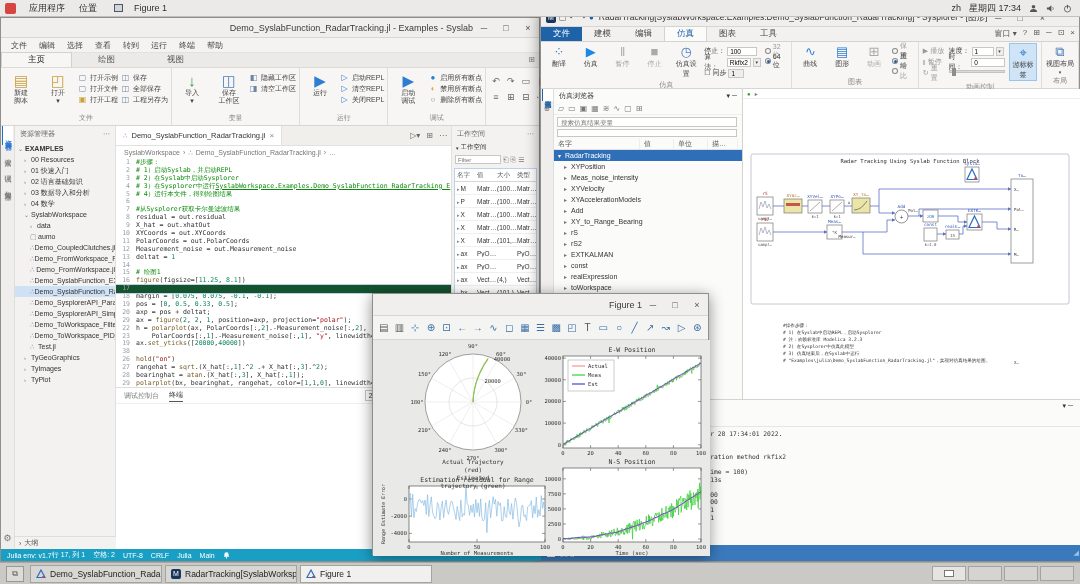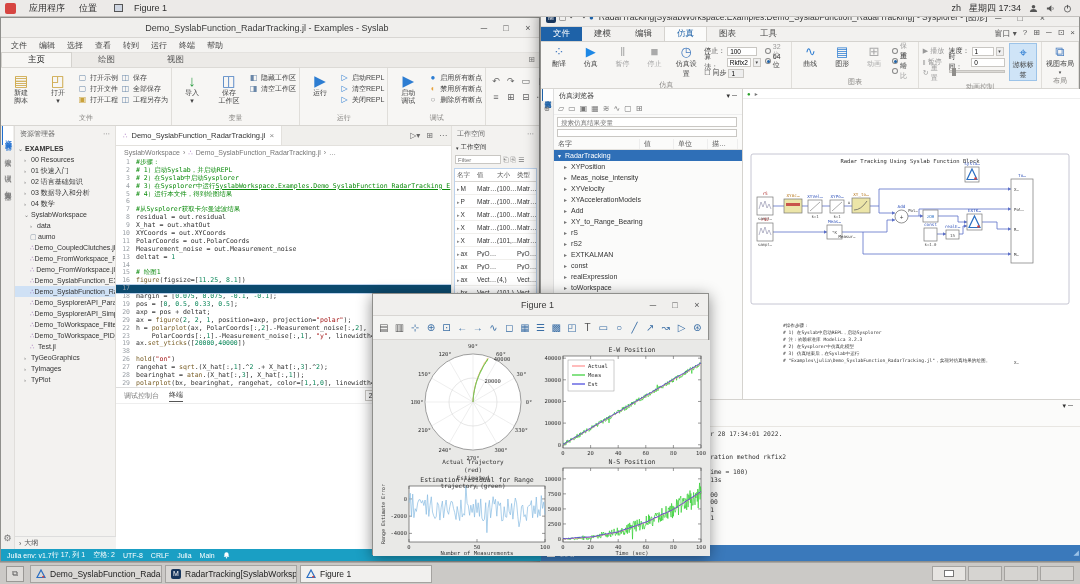--- a/index.html
+++ b/index.html
@@ -18,21 +18,21 @@
 #taskbar .switcher{width:18px;height:16px;margin:0 6px;border:1px solid #9a9895;background:#dddbd8;display:flex;align-items:center;justify-content:center;font-size:8px;color:#555}
 .taskbtn{height:18px;width:132px;margin-right:3px;border:1px solid #a5a3a0;background:#d9d7d4;display:flex;align-items:center;gap:4px;padding:0 5px;overflow:hidden;white-space:nowrap;color:#222}
 .taskbtn.active{background:#f1f0ee}
 .taskbtn .ticon{flex:0 0 auto;display:flex}
 #wsswitch{margin-left:auto;display:flex;gap:2px;padding-right:6px}
 #wsswitch .wsb{width:34px;height:15px;border:1px solid #a5a3a0;background:#d6d4d1;display:flex;align-items:center;justify-content:center}
 #wsswitch .wsb.cur{background:#e6e4e1}
 #wsswitch .wsb span{display:block;width:10px;height:7px;border:1px solid #777;background:#fff}
 
 .titlebar{height:20px;display:flex;align-items:center;background:#f0efed;border-bottom:1px solid #d8d6d3;font-size:9px;color:#3a3a3a}
-.titlebar .t{flex:1;text-align:center;overflow:hidden;white-space:nowrap}
+.titlebar .t{flex:1;text-align:right;overflow:hidden;white-space:nowrap}
 .wc{display:flex;height:100%}
 .wc span{width:22px;display:flex;align-items:center;justify-content:center;font-size:9px;color:#555}
 
 #syslab{left:0;top:17px;width:540px;height:545px;background:#f4f3f1}
 #sl-menubar{height:15px;display:flex;align-items:center;font-size:8px;color:#444;border-bottom:1px solid #e4e2df;padding-left:4px}
 #sl-menubar span{padding:0 6px}
 #sl-rtabs{height:15px;display:flex;align-items:flex-end;font-size:8.5px;background:#eceae7;border-bottom:1px solid #dcdad6;position:relative}
 #sl-rtabs .rt{padding:1px 26px;color:#555}
 #sl-rtabs .rt.on{background:#f7f6f4;color:#222;border:1px solid #d4d2ce;border-bottom:none}
 #sl-rtabs .corner{position:absolute;right:4px;top:2px;font-size:8px;color:#777}
@@ -64,21 +64,21 @@
 #sl-outline{position:absolute;left:14px;bottom:12px;width:101px;height:13px;border-top:1px solid #ddd;display:flex;align-items:center;font-size:7px;color:#555;background:#f3f2f0;padding-left:4px;gap:3px}
 #sl-editor{position:absolute;left:115px;top:108px;width:337px;bottom:12px;background:#fff;overflow:hidden}
 #sl-tabbar{height:20px;display:flex;align-items:center;background:#f0efec;border-bottom:1px solid #e3e1dd;font-size:7.5px}
 .etab{height:100%;display:flex;align-items:center;gap:4px;background:#fff;border-right:1px solid #e3e1dd;padding:0 7px;color:#333}
 .etab .x{color:#888;font-size:8px}
 .tabacts{margin-left:auto;display:flex;gap:6px;padding-right:6px;color:#666;font-size:8px}
 #sl-bc{height:13px;display:flex;align-items:center;font-size:7px;color:#777;gap:3px;padding-left:8px;background:#fff}
 #sl-code{position:absolute;left:0;top:33px;width:337px;height:230px;font-family:"DejaVu Sans Mono","Liberation Mono",monospace;font-size:6.5px;line-height:7.9px;overflow:hidden;background:#fff}
 .cl{display:flex;height:7.9px;white-space:pre}
 .cl .ln{width:20px;text-align:right;color:#9aa0a6;padding-right:6px;flex:0 0 auto}
-.cl.cur{background:#0c4a6e;outline:1px solid #bcd2ec}
+.cl.cur{background:#14532d;outline:1px solid #bcd2ec}
 .tok-com{color:#0a8a0a}.tok-str{color:#a31515}.tok-num{color:#098658}.tok-fn{color:#795e26}.tok-link{text-decoration:underline;color:#0a8a0a}
 #sl-term{position:absolute;left:0;bottom:0;width:337px;height:162px;border-top:1px solid #ddd;background:#fff}
 #sl-term .ttabs{height:16px;display:flex;align-items:center;font-size:7px;color:#777;gap:10px;padding-left:8px;border-bottom:1px solid #eee}
 #sl-term .ttabs .on{color:#333;border-bottom:1px solid #555;padding-bottom:1px}
 #sl-term .tsel{margin-left:auto;display:flex;align-items:center;gap:4px;padding-right:6px}
 #sl-term .combo{border:1px solid #c9c7c3;background:#fff;font-size:6.5px;padding:0 3px;height:11px;display:flex;align-items:center;gap:8px;color:#333}
 #sl-repl{padding:14px 0 0 8px;font-family:"DejaVu Sans Mono",monospace;font-size:7px;color:#0a8a0a}
 #sl-repl .cur{display:inline-block;width:4px;height:8px;border:1px solid #333;vertical-align:-1px;margin-left:2px}
 #sl-workspace{position:absolute;right:0;top:108px;width:88px;bottom:12px;background:#f3f2f0;border-left:1px solid #e2e0dc;font-size:6.5px;overflow:hidden}
 .ws-sec{display:flex;align-items:center;gap:2px;padding:1px 4px;color:#333;font-size:6.5px}

